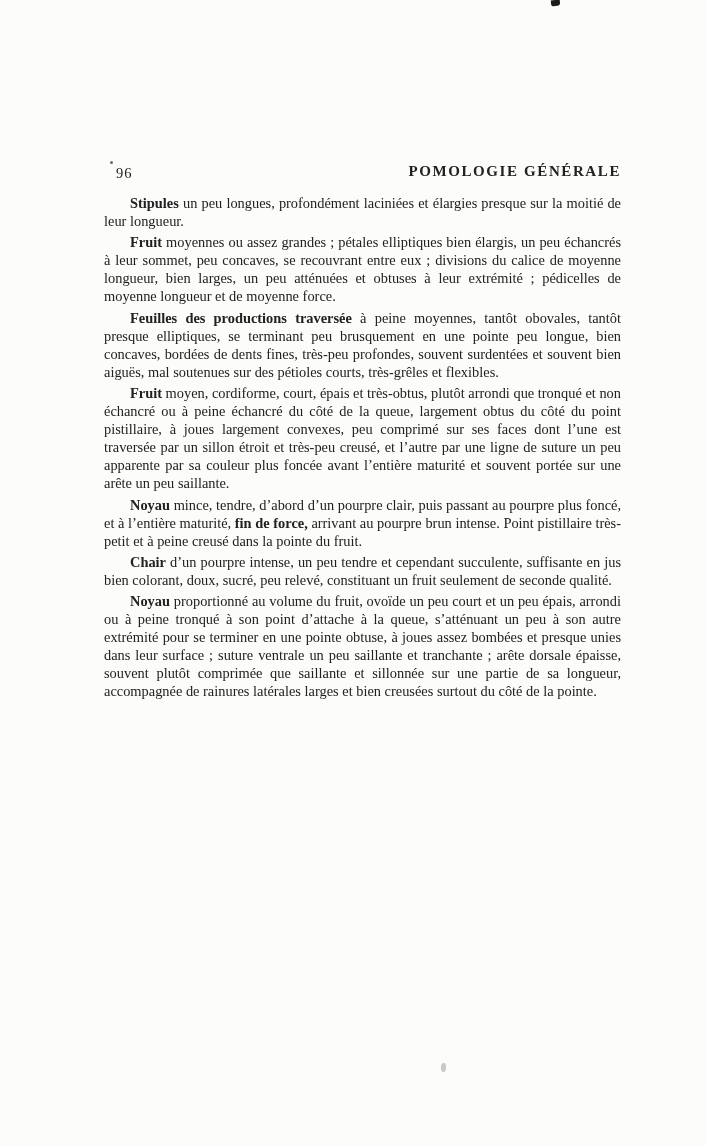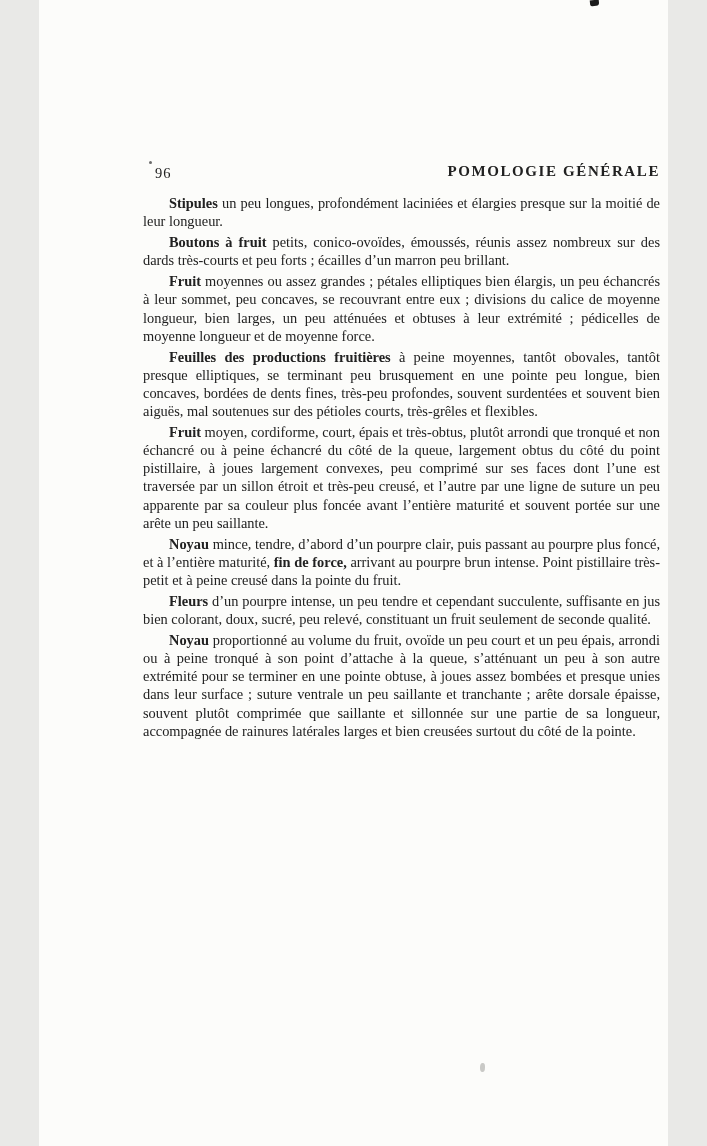--- a/index.html
+++ b/index.html
@@ -1,19 +1,19 @@
 <!DOCTYPE html>
 <html><head>
 <meta charset="utf-8">
 <style>
   html, body { margin: 0; padding: 0; }
   body { background: #e9e9e7; }
   .page {
     position: relative;
-    width: 629px;
+    width: 707px;
     height: 1146px;
     margin: 0 auto;
     background: #fcfcfa;
     font-family: "Liberation Serif", "DejaVu Serif", serif;
     color: #212121;
     overflow: hidden;
   }
   .page-number {
     position: absolute;
     top: 165px;
@@ -81,23 +81,22 @@
 <div class="page" style="background: rgb(252, 252, 250); color: rgb(33, 33, 33);">
   <div class="speck-top-right"></div>
   <div class="dot-above-number"></div>
 
   <div class="page-number">96</div>
 
   <div class="header-title">POMOLOGIE GÉNÉRALE</div>
 
   <div class="text-block">
       <p><b>Stipules</b><span> un peu longues, profondément laciniées et élargies presque sur la moitié de leur longueur.</span></p>
-      <p><b>Boutons à fruit</b><span> petits, conico-ovoïdes, émoussés, réunis assez nombreux sur des dards très-courts et peu forts&nbsp;; écailles d’un marron peu brillant.</span></p>
       <p><b>Fruit</b><span> moyennes ou assez grandes&nbsp;; pétales elliptiques bien élargis, un peu échancrés à leur sommet, peu concaves, se recouvrant entre eux&nbsp;; divisions du calice de moyenne longueur, bien larges, un peu atténuées et obtuses à leur extrémité&nbsp;; pédicelles de moyenne longueur et de moyenne force.</span></p>
-      <p><b>Feuilles des productions fruitières</b><span> à peine moyennes, tantôt obovales, tantôt presque elliptiques, se terminant peu brusquement en une pointe peu longue, bien concaves, bordées de dents fines, très-peu profondes, souvent surdentées et souvent bien aiguës, mal soutenues sur des pétioles courts, très-grêles et flexibles.</span></p>
+      <p><b>Feuilles des productions traversée</b><span> à peine moyennes, tantôt obovales, tantôt presque elliptiques, se terminant peu brusquement en une pointe peu longue, bien concaves, bordées de dents fines, très-peu profondes, souvent surdentées et souvent bien aiguës, mal soutenues sur des pétioles courts, très-grêles et flexibles.</span></p>
       <p><b>Fruit</b><span> moyen, cordiforme, court, épais et très-obtus, plutôt arrondi que tronqué et non échancré ou à peine échancré du côté de la queue, largement obtus du côté du point pistillaire, à joues largement convexes, peu comprimé sur ses faces dont l’une est traversée par un sillon étroit et très-peu creusé, et l’autre par une ligne de suture un peu apparente par sa couleur plus foncée avant l’entière maturité et souvent portée sur une arête un peu saillante.</span></p>
       <p><b>Noyau</b><span> mince, tendre, d’abord d’un pourpre clair, puis passant au pourpre plus foncé, et à l’entière maturité, </span><b>fin de force,</b><span> arrivant au pourpre brun intense. Point pistillaire très-petit et à peine creusé dans la pointe du fruit.</span></p>
-      <p><b>Fleurs</b><span> d’un pourpre intense, un peu tendre et cependant succulente, suffisante en jus bien colorant, doux, sucré, peu relevé, constituant un fruit seulement de seconde qualité.</span></p>
+      <p><b>Chair</b><span> d’un pourpre intense, un peu tendre et cependant succulente, suffisante en jus bien colorant, doux, sucré, peu relevé, constituant un fruit seulement de seconde qualité.</span></p>
       <p><b>Noyau</b><span> proportionné au volume du fruit, ovoïde un peu court et un peu épais, arrondi ou à peine tronqué à son point d’attache à la queue, s’atténuant un peu à son autre extrémité pour se terminer en une pointe obtuse, à joues assez bombées et presque unies dans leur surface&nbsp;; suture ventrale un peu saillante et tranchante&nbsp;; arête dorsale épaisse, souvent plutôt comprimée que saillante et sillonnée sur une partie de sa longueur, accompagnée de rainures latérales larges et bien creusées surtout du côté de la pointe.</span></p>
     </div>
 
   <div class="speck-bottom"></div>
 </div>
 
 </body></html>

